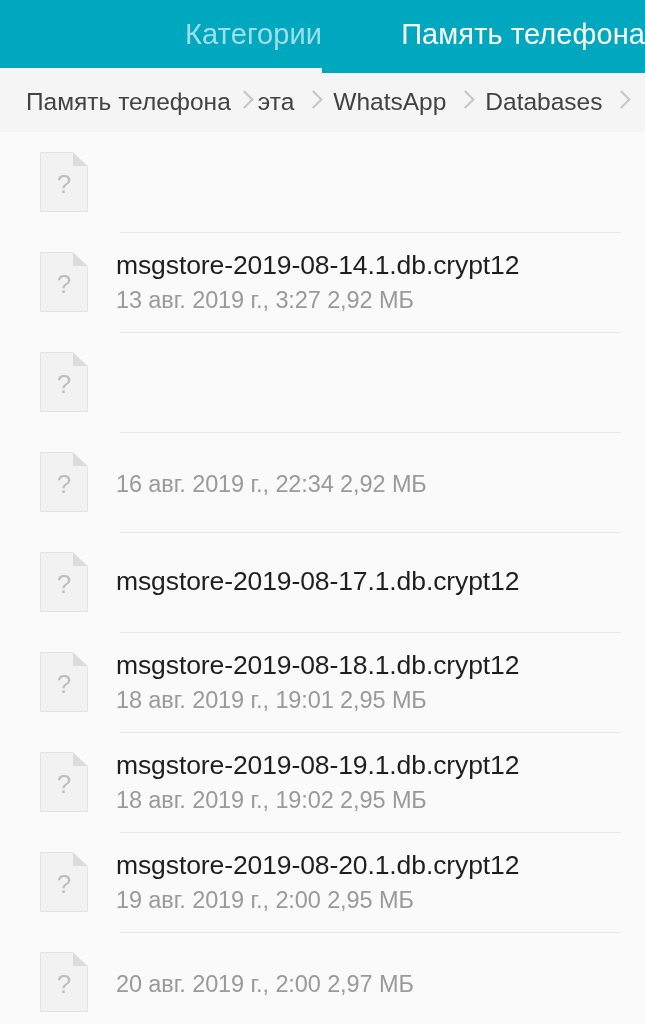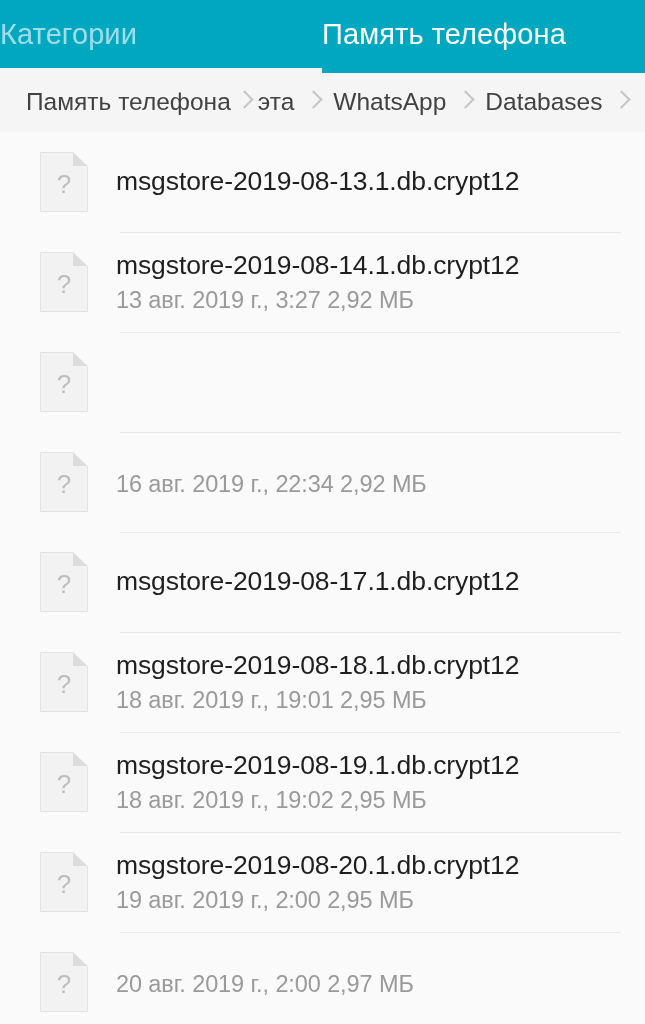--- a/index.html
+++ b/index.html
@@ -31,21 +31,21 @@
     flex: 0 0 73px;
     background: #00a8bf;
     display: flex;
     align-items: flex-start;
     overflow: hidden;
   }
   .tab {
     height: 68px;
     display: flex;
     align-items: center;
-    justify-content: flex-start;
+    justify-content: flex-end;
     box-sizing: border-box;
     cursor: pointer;
     user-select: none;
   }
   .tab-label {
     font-size: 29px;
     letter-spacing: 0.1px;
     white-space: nowrap;
     line-height: 1;
   }
@@ -238,21 +238,20 @@
 
   <div class="filelist">
 
     <div class="file-row">
       <span class="file-icon">
         <span class="sheet"></span>
           <span class="fold"></span>
         <span class="qmark">?</span>
       </span>
       <span class="file-text">
-        <span class="file-name">msgstore-2019-08-13.1.db.crypt12</span>
       </span>
     </div>
 
     <div class="file-row">
       <span class="file-icon">
         <span class="sheet"></span>
           <span class="fold"></span>
         <span class="qmark">?</span>
       </span>
       <span class="file-text">

